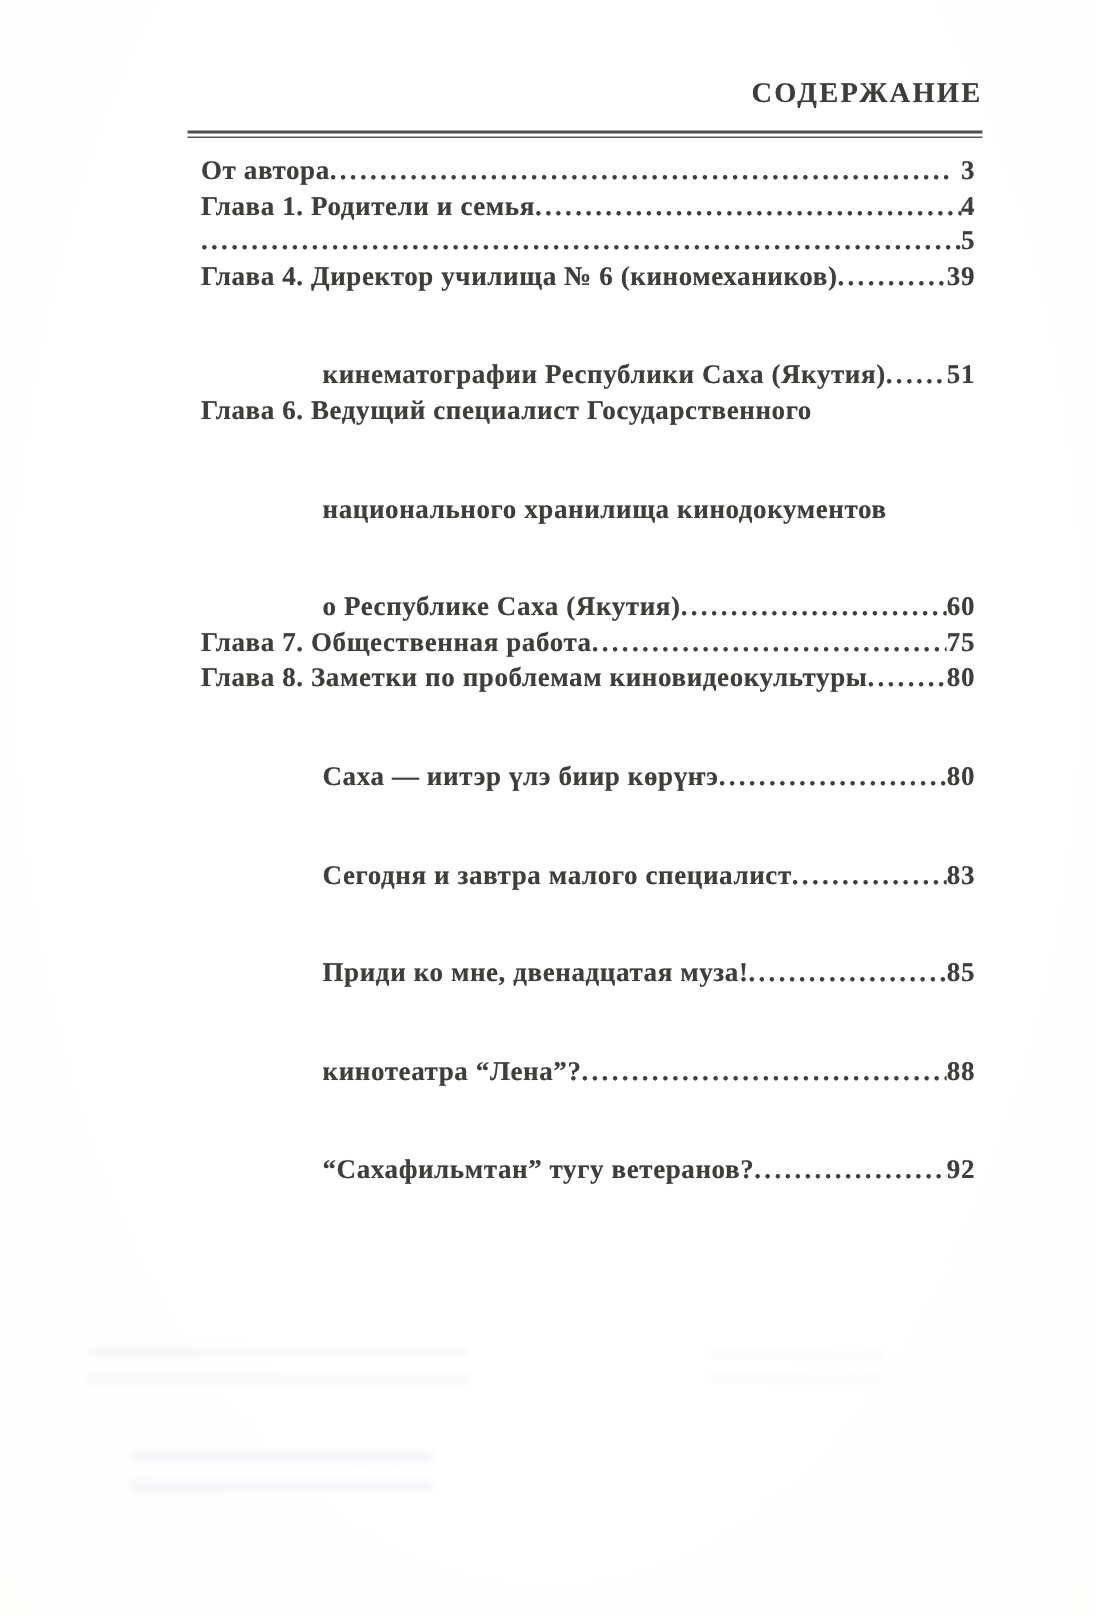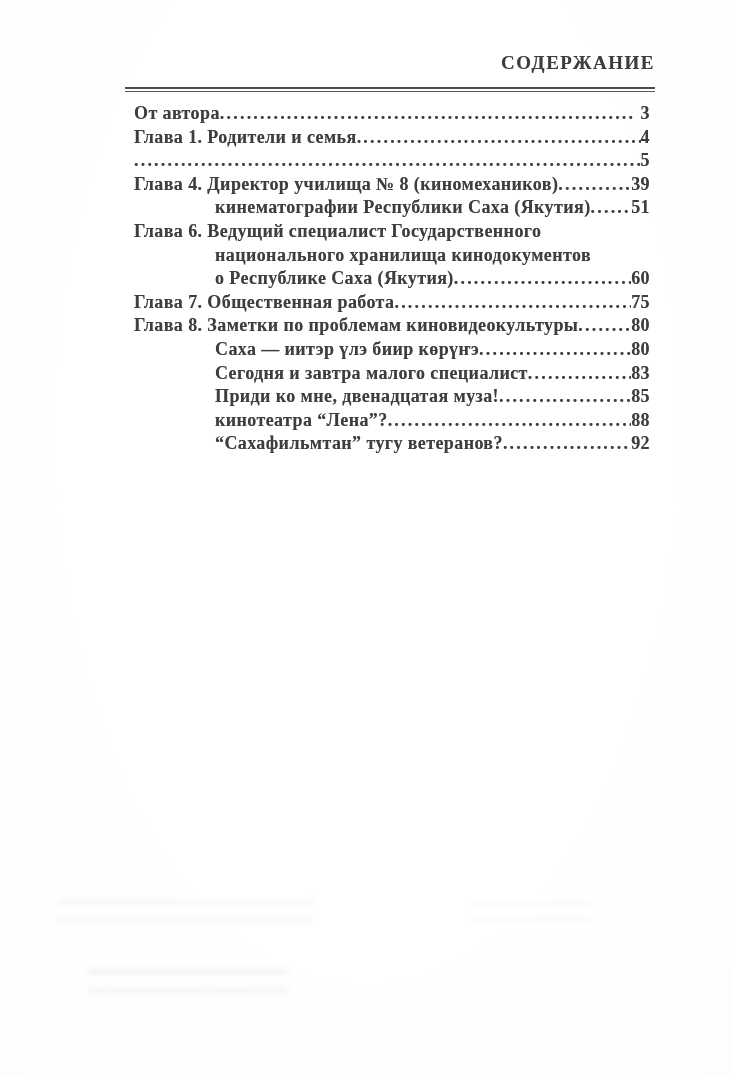--- a/index.html
+++ b/index.html
@@ -51,20 +51,21 @@
     height: 23.6px;
     font-size: 18px;
     font-weight: 700;
     letter-spacing: 0.4px;
     color: #403e3b;
     text-shadow: 0 0 0.5px rgba(64,62,59,0.5);
     white-space: nowrap;
   }
   .toc-row.indent {
     padding-left: 81px;
+    margin-top: 42px;
   }
   .toc-row .label {
     flex: 0 0 auto;
   }
   .toc-row .leader {
     flex: 1 1 auto;
     overflow: hidden;
     white-space: nowrap;
     min-width: 0;
   }
@@ -126,21 +127,21 @@
         <div class="toc-row">
           <span class="label">Глава 1. Родители и семья</span>
           <span class="leader"></span>
           <span class="pagenum">4</span>
         </div>
         <div class="toc-row">
           <span class="leader"></span>
           <span class="pagenum">5</span>
         </div>
         <div class="toc-row">
-          <span class="label">Глава 4. Директор училища № 8 (киномехаников)</span>
+          <span class="label">Глава 4. Директор училища № 6 (киномехаников)</span>
           <span class="leader"></span>
           <span class="pagenum">39</span>
         </div>
         <div class="toc-row indent">
           <span class="label">кинематографии Республики Саха (Якутия)</span>
           <span class="leader"></span>
           <span class="pagenum">51</span>
         </div>
         <div class="toc-row">
           <span class="label">Глава 6. Ведущий специалист Государственного</span>

